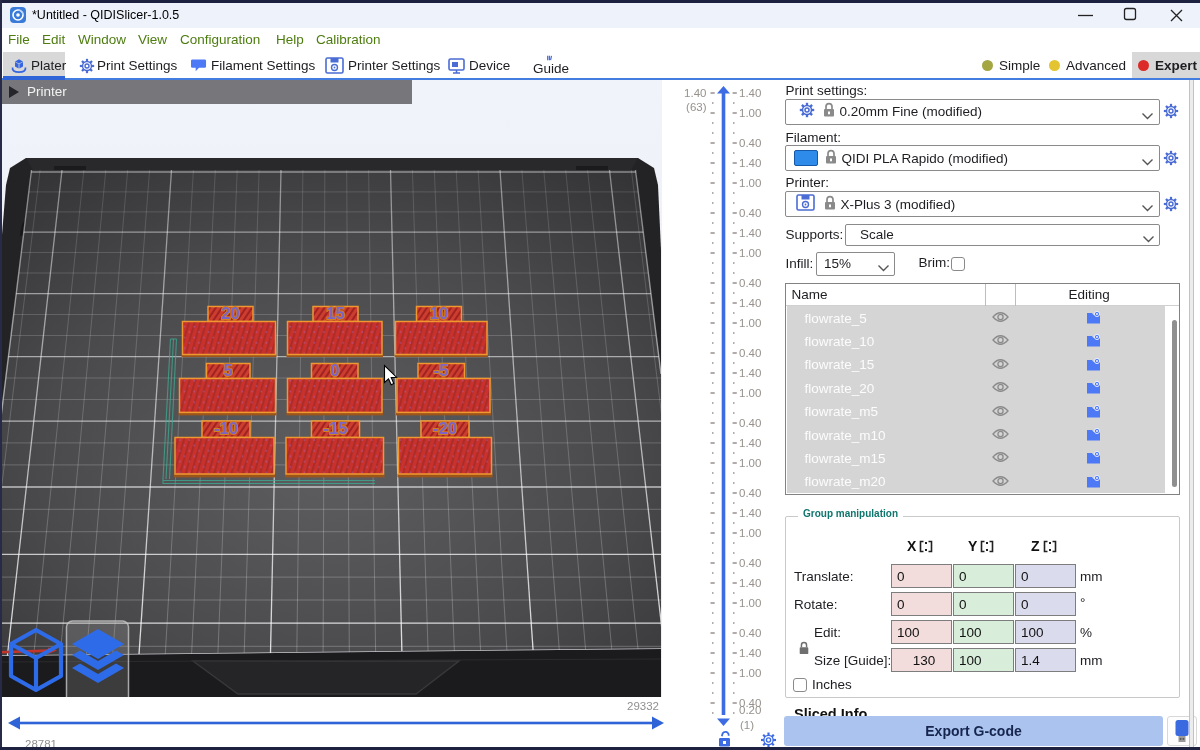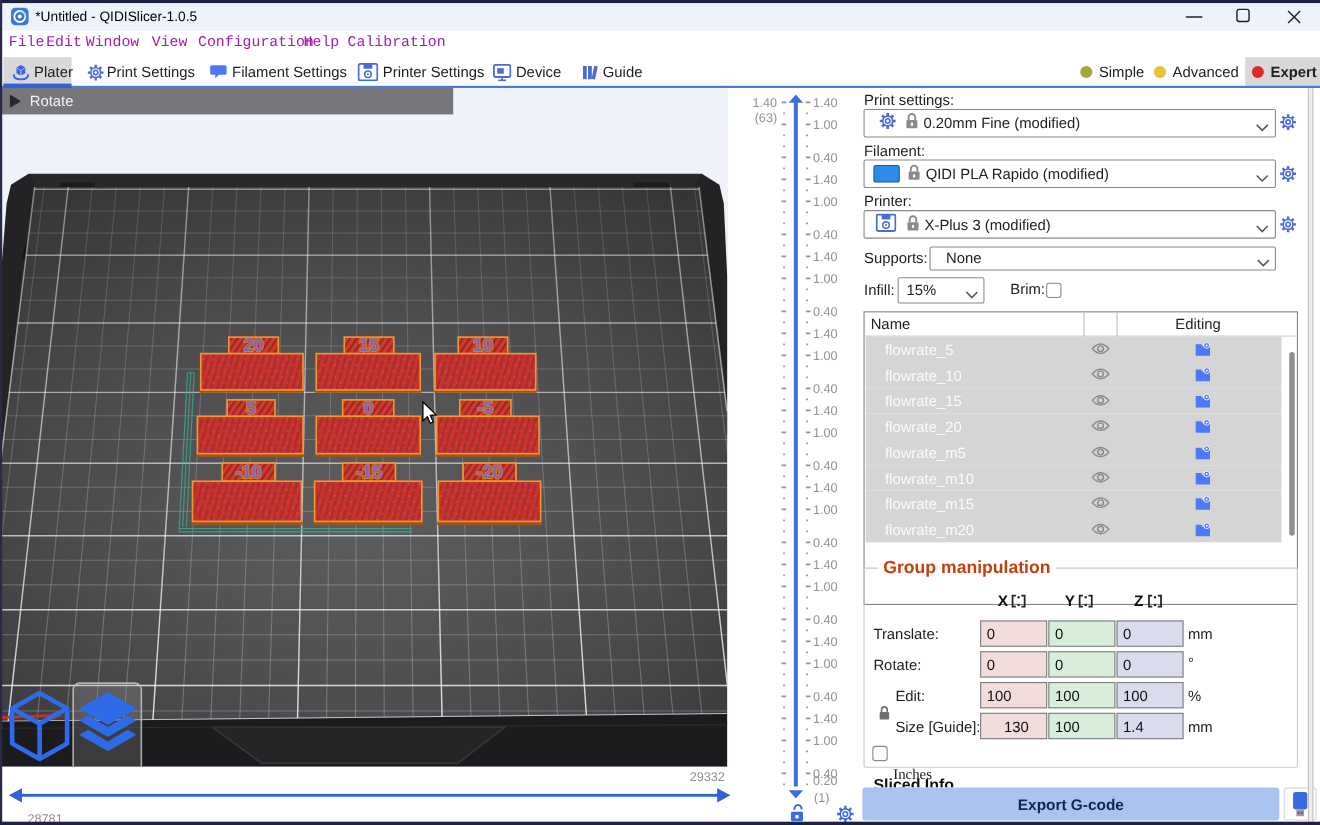--- a/index.html
+++ b/index.html
@@ -9,21 +9,21 @@
 
 
 #topborder { left:0; top:0; width:1200px; height:3px; background:#1d2240; }
 #titlebar { left:0; top:3px; width:1200px; height:25px; background:#eef2fa; }
 #titlebar .logo { position:absolute; left:10px; top:4px; width:16px; height:16px; border-radius:4px;
   background:#3a7ad9; }
 #titlebar .logo svg { position:absolute; left:0; top:0; }
 #titlebar .ttext { position:absolute; left:32px; top:4.5px; font-size:12.5px; color:#000000; }
 .winbtn { position:absolute; top:0px; height:25px; width:40px; color:#222; }
 
-#menubar { left:0; top:28px; width:1012px; height:24px; background:#ffffff; font-size:13.5px; color:#a21caf;font-family:Liberation Mono, monospace; }
+#menubar { left:0; top:28px; width:1012px; height:24px; background:#ffffff; font-size:13.5px; color:#4d7c0f; }
 #menubar span { position:absolute; top:4px; }
 
 #tabbar { left:0; top:52px; width:1200px; height:25.5px; background:#ffffff; font-size:13.5px; color:#1d1d22; }
 #tabbar .titem { position:absolute; top:3px; height:21px; display:flex; align-items:center; }
 #tabbar .active { position:absolute; left:2.5px; top:0; width:62px; height:25.5px; background:#d8d8d9; }
 #blueline { left:0; top:77.5px; width:1200px; height:2.5px; background:#447de0; }
 #plater-underline { left:2.5px; top:75.5px; width:62px; height:4.5px; background:#2f63d8; }
 
 #legend { left:0; top:80px; width:412px; height:24px; background:rgba(108,108,112,0.92);
   color:#f2f2f2; font-size:13.5px; }
@@ -32,34 +32,34 @@
 #legend .ltx { position:absolute; left:27px; top:4px; }
 
 #panel { left:784px; top:80px; width:416px; height:620px; background:#ffffff; font-size:13.5px; color:#1d1d22; }
 .plabel { position:absolute; left:1.5px; margin-top:-1.5px; }
 .combo { position:absolute; border:1px solid #8a8a8a; border-radius:2px; background:#fff;
   display:flex; align-items:center; }
 .combo .chev { position:absolute; right:4.5px; top:50%; margin-top:-4px; }
 .ctext { font-size:13.5px; color:#1d1d22; }
 .gearout { position:absolute; left:379px; }
 
-#objlist { position:absolute; left:0.5px; top:203px; width:395px; height:267px; border:1px solid #828282; background:#fff; }
+#objlist { position:absolute; left:0.5px; top:203px; width:395px; height:212px; border:1px solid #828282; background:#fff; }
 #objlist .hdr { position:absolute; left:0; top:0; width:100%; height:21.5px; border-bottom:1px solid #d0d0d0; font-size:13.5px; }
 #objlist .hdr .h1 { position:absolute; left:6px; top:3px; }
 #objlist .hdr .h2 { position:absolute; left:283px; top:3px; }
 #objlist .hdr .sep1 { position:absolute; left:199px; top:0; width:1px; height:21.5px; background:#bdbdbd; }
 #objlist .hdr .sep2 { position:absolute; left:229.5px; top:0; width:1px; height:21.5px; background:#bdbdbd; }
 .lrow { position:absolute; left:1px; width:378px; height:23.4px; background:#d5d5d6; }
 .lname { position:absolute; left:18px; top:4.5px; color:#fcfcfc; font-size:13.5px; }
 .leye { position:absolute; left:205px; top:5px; }
 .ledit { position:absolute; left:299px; top:4px; }
 #listscroll { position:absolute; left:386px; top:36px; width:5px; height:167px; background:#8f8f8f; border-radius:2.5px; }
 
 #groupbox { position:absolute; left:1px; top:436px; width:395px; height:182px; border:1px solid #c9c9c9; border-radius:2px; }
-#groupbox .legendt { position:absolute; left:12px; top:-9px; background:#fff; padding:0 5px; font-weight:bold; font-size:16px; color:#c2410c; }
+#groupbox .legendt { position:absolute; left:12px; top:-9px; background:#fff; padding:0 5px; font-weight:bold; font-size:10px; color:#0f766e; }
 .ghead { position:absolute; font-weight:bold; font-size:14px; color:#111; display:flex; align-items:center; gap:3px; }
 .glabel { position:absolute; font-size:13.5px; color:#1d1d22; }
 .gfield { position:absolute; width:61px; height:24px; border:1px solid #7d7d7d; font-size:13.5px; color:#111;
   padding:4px 0 0 5px; }
 .funit { position:absolute; font-size:13.5px; color:#1d1d22; }
 .cb { position:absolute; width:14px; height:14px; border:1.4px solid #8a8a8a; border-radius:3px; background:#fff; }
 
 #slicedinfo { position:absolute; left:794px; top:706px; width:120px; height:10px; overflow:hidden;
   font-weight:bold; font-size:14.5px; color:#111; }
 #exportbtn { position:absolute; left:784px; top:716px; width:379px; height:30px; background:#abc3ef;
@@ -144,21 +144,21 @@
         <span style="margin-left:4px;">Printer Settings</span>
       </div>
     <div class="titem" style="left:448px;">
       <svg width="17" height="16" viewBox="0 0 17 16">
         <rect x="1" y="1" width="15" height="11" rx="1.5" fill="none" stroke="#4a6cd4" stroke-width="1.6"></rect>
         <rect x="4" y="4" width="6" height="5" fill="#4a6cd4"></rect>
         <path d="M8.5 12 v2.5 M5 15 h7" stroke="#4a6cd4" stroke-width="1.5"></path>
       </svg>
         <span style="margin-left:4px;">Device</span>
       </div>
-    <div class="titem" style="left:529px;">
+    <div class="titem" style="left:529px;flex-direction:column;">
       <svg width="15" height="16" viewBox="0 0 15 16">
         <rect x="1" y="2" width="3.4" height="12" fill="#4a6cd4"></rect>
         <rect x="5.6" y="2" width="3.4" height="12" fill="#4a6cd4"></rect>
         <rect x="10" y="2" width="3.2" height="12" fill="#4a6cd4" transform="rotate(12 11.6 8)"></rect>
       </svg>
         <span style="margin-left:4px;">Guide</span>
       </div>
     <div class="titem" style="left:982px;"><span style="width:11px;height:11px;border-radius:6px;background:#a3a641;display:inline-block;margin-right:6px;"></span>Simple</div>
     <div class="titem" style="left:1049px;align-items:center;"><span style="width:11px;height:11px;border-radius:6px;background:#e4c431;display:inline-block;margin-right:6px;"></span>Advanced</div>
     <div style="position:absolute;left:1132px;top:0;width:68px;height:25.5px;background:#d8d8d9;"></div>
@@ -339,21 +339,21 @@
         <line x1="36" y1="658" x2="36" y2="690"></line>
       </g>
       <g fill="#2e6be8">
 <polygon points="98,629 124,644 98,659 72,644"></polygon>
 <polygon points="72,655 80,650.5 98,661 116,650.5 124,655 98,670"></polygon>
 <polygon points="72,668 80,663.5 98,674 116,663.5 124,668 98,683"></polygon>
 </g>
     </svg>
   <div class="abs" id="legend">
       <div class="tri"></div>
-      <div class="ltx">Rotate</div>
+      <div class="ltx">Printer</div>
     </div>
   <svg width="124" height="670" viewBox="660 80 124 670" style="position:absolute;left:660px;top:80px;" xmlns="http://www.w3.org/2000/svg">
       <rect x="721.7" y="93" width="3.6" height="622" fill="#3c6be4"></rect>
       <polygon points="723.5,86 717.0,93.5 730.0,93.5" fill="#3c6be4"></polygon>
       <polygon points="723.5,726 717.0,718.5 730.0,718.5" fill="#3c6be4"></polygon>
       <line x1="710.5" y1="93.0" x2="714.7" y2="93.0" stroke="#97918c" stroke-width="1.5"></line>
       <line x1="732.6" y1="93.0" x2="736.8" y2="93.0" stroke="#97918c" stroke-width="1.5"></line>
       <text x="739" y="97.0" font-size="11.5" fill="#96918c" font-family="Liberation Sans">1.40</text>
       <line x1="712" y1="103.0" x2="713.5" y2="103.0" stroke="#97918c" stroke-width="1.5"></line>
       <line x1="733" y1="103.0" x2="734.5" y2="103.0" stroke="#97918c" stroke-width="1.5"></line>
@@ -630,21 +630,21 @@
             <line x1="8.50" y1="13.21" x2="8.50" y2="16.10" stroke-width="2.33"></line>
             <line x1="5.17" y1="11.83" x2="3.13" y2="13.87" stroke-width="2.33"></line>
             <line x1="3.79" y1="8.50" x2="0.90" y2="8.50" stroke-width="2.33"></line>
             <line x1="5.17" y1="5.17" x2="3.13" y2="3.13" stroke-width="2.33"></line>
             <line x1="8.50" y1="3.79" x2="8.50" y2="0.90" stroke-width="2.33"></line>
             <line x1="11.83" y1="5.17" x2="13.87" y2="3.13" stroke-width="2.33"></line>
           </g>
         </svg></div>
     <div class="plabel" style="top:148.5px;">Supports:</div>
     <div class="combo" style="left:61px;top:143.5px;width:315px;height:22px;">
-      <span class="ctext" style="margin-left:14px;">None</span>
+      <span class="ctext" style="margin-left:14px;">Scale</span>
       <span class="chev"><svg width="13" height="8" viewBox="0 0 13 8">
             <path d="M1.5 1.5 L6.5 6.5 L11.5 1.5" fill="none" stroke="#555" stroke-width="1.4"></path>
           </svg></span>
     </div>
     <div class="plabel" style="top:177.5px;">Infill:</div>
     <div class="combo" style="left:32px;top:172px;width:79px;height:23.5px;">
       <span class="ctext" style="margin-left:7px;">15%</span>
       <span class="chev"><svg width="13" height="8" viewBox="0 0 13 8">
             <path d="M1.5 1.5 L6.5 6.5 L11.5 1.5" fill="none" stroke="#555" stroke-width="1.4"></path>
           </svg></span>
@@ -795,21 +795,21 @@
         <div class="gfield" style="left:167px;top:103px;background:#d8eeda;">100</div>
         <div class="gfield" style="left:229px;top:103px;background:#dbdbee;">100</div>
         <div class="gfield" style="left:105px;top:131px;background:#f2dcdc;text-align:center;">130</div>
         <div class="gfield" style="left:167px;top:131px;background:#d8eeda;">100</div>
         <div class="gfield" style="left:229px;top:131px;background:#dbdbee;">1.4</div>
       <div class="funit" style="left:294px;top:52px;">mm</div>
       <div class="funit" style="left:294px;top:78px;">°</div>
       <div class="funit" style="left:294px;top:108px;">%</div>
       <div class="funit" style="left:294px;top:136px;">mm</div>
       <div class="cb" style="left:7px;top:161px;"></div>
-      <div class="glabel" style="left:26px;top:179px;font-family:Liberation Serif, serif;">Inches</div>
+      <div class="glabel" style="left:26px;top:160px;">Inches</div>
     </div>
   </div>
 
   <div id="slicedinfo">Sliced Info</div>
   <div id="exportbtn">Export G-code</div>
   <div id="usbbtn"><svg width="28" height="28" viewBox="0 0 28 28">
     <rect x="7.5" y="3" width="13" height="16" rx="2.5" fill="#3a6ae0"></rect>
     <rect x="10.5" y="19" width="7" height="6" fill="#9a9a9a"></rect>
     <rect x="11.8" y="21" width="1.6" height="1.8" fill="#585858"></rect>
     <rect x="14.6" y="21" width="1.6" height="1.8" fill="#585858"></rect>

